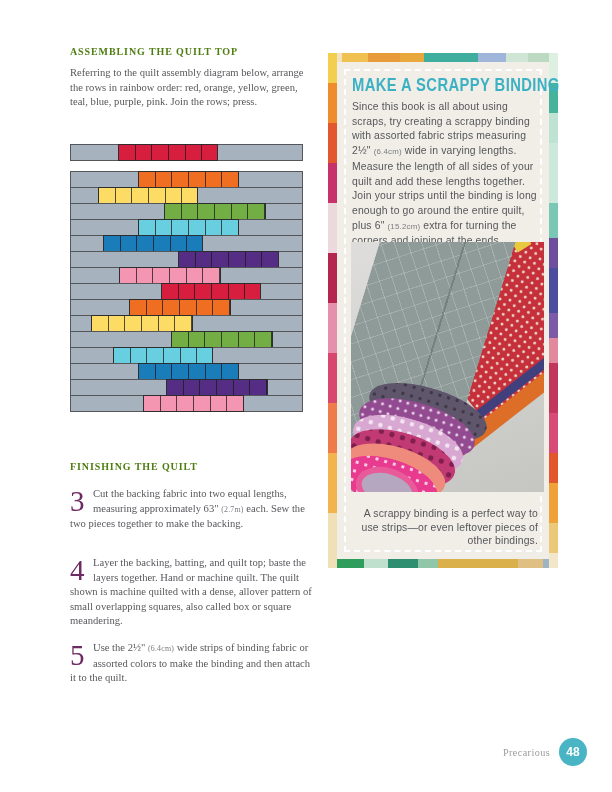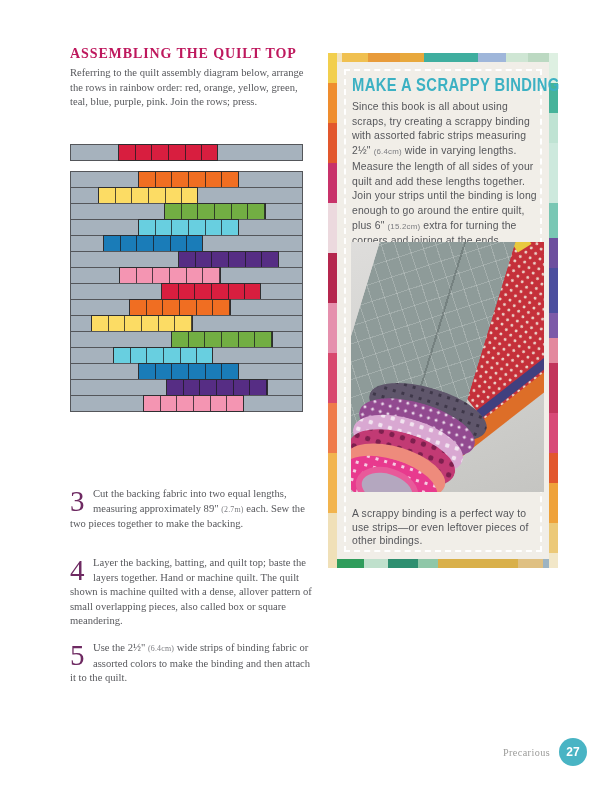--- a/index.html
+++ b/index.html
@@ -1,22 +1,22 @@
 <!DOCTYPE html>
 <html><head>
 <meta charset="utf-8">
 <style>
   * { margin:0; padding:0; box-sizing:border-box; }
   html,body { width:612px; height:792px; background:#ffffff; }
   body { font-family:"Liberation Serif", serif; }
   .page { position:relative; width:612px; height:792px; background:#fff; overflow:hidden; }
 
   
-  .h-serif { color:#be185d; font-family:"Liberation Serif", serif; font-weight:bold;
-             font-size:14px; letter-spacing:0.9px; }
+  .h-serif { color:#4d7c0f; font-family:"Liberation Serif", serif; font-weight:bold;
+             font-size:10px; letter-spacing:0.9px; }
   #h-assembling { position:absolute; left:70px; top:46px; }
   #h-finishing  { position:absolute; left:70px; top:461px; }
   #assembly-para { position:absolute; left:70px; top:66px; width:240px;
                    font-size:10.6px; line-height:14.6px; color:#57585c; }
 
   
   #quilt-diagram { position:absolute; left:70px; top:144px; width:233px; }
   .qrow { position:relative; height:17px; background:#a6b2bd;
           border:1px solid #54565a; margin-top:-1px; }
   .qrow.first { margin-bottom:11px; margin-top:0; }
@@ -59,21 +59,21 @@
       border:2px dashed #ffffff; pointer-events:none; }
   #sidebar-title { position:absolute; left:352px; top:75px; color:#3cb1c3;
       font-family:"Liberation Sans", sans-serif; font-weight:bold; font-size:18px;
       letter-spacing:0.5px; transform:scaleX(0.82); transform-origin:left center;
       white-space:nowrap; }
   #sidebar-intro { position:absolute; left:352px; top:100px; width:186px;
       font-family:"Liberation Sans", sans-serif; font-size:10.4px; line-height:14.7px;
       color:#55565a; letter-spacing:0.15px; }
   #sidebar-caption { position:absolute; left:352px; top:507px; width:186px;
       font-family:"Liberation Sans", sans-serif; font-size:10.4px; line-height:13.6px;
-      color:#55565a; letter-spacing:0.15px; }
+      color:#55565a; letter-spacing:0.15px;text-align:right; }
 
   
   #binding-photo { position:absolute; left:351px; top:242px; width:193px; height:250px;
       overflow:hidden; background:linear-gradient(160deg,#dedddb 0%,#cdcdca 70%,#c5c5c2 100%); }
   #photo-quilt-red { position:absolute; width:160px; height:125px; right:-45px; top:18px;
       transform:rotate(-38deg);
       background-color:#c5303a;
       background-image:radial-gradient(#ecd9cf 1px, transparent 1.6px);
       background-size:7px 7px; }
   #photo-quilt-blue-edge { position:absolute; width:180px; height:9px; right:-48px; top:150px;
@@ -167,29 +167,30 @@
       </div>
       <div class="qrow" style="background: rgb(166, 178, 189);">
         <div class="qseg" style="left: 95px; width: 102px; background-color: rgb(86, 45, 132);"></div>
       </div>
       <div class="qrow" style="background: rgb(166, 178, 189);">
         <div class="qseg" style="left: 72px; width: 101px; background-color: rgb(244, 149, 178);"></div>
       </div>
     </div>
 
 
+  <h2 class="h-serif" id="h-finishing">FINISHING THE QUILT</h2>
 
   <div class="step" id="step-3">
     <span class="step-num">3</span>
-    <span><span>Cut the backing fabric into two equal lengths, measuring approximately 89" </span><span class="small-measure">(2.7m)</span><span> each. Sew the two pieces together to make the backing.</span></span>
+    <span><span>Cut the backing fabric into two equal lengths, measuring approximately 63" </span><span class="small-measure">(2.7m)</span><span> each. Sew the two pieces together to make the backing.</span></span>
   </div>
 
   <div class="step" id="step-4">
     <span class="step-num">4</span>
-    <span><span>Layer the backing, batting, and quilt top; baste the layers together. Hand or machine quilt. The quilt shown is machine quilted with a dense, allover pattern of small overlapping pieces, also called box or square meandering.</span></span>
+    <span><span>Layer the backing, batting, and quilt top; baste the layers together. Hand or machine quilt. The quilt shown is machine quilted with a dense, allover pattern of small overlapping squares, also called box or square meandering.</span></span>
   </div>
 
   <div class="step" id="step-5">
     <span class="step-num">5</span>
     <span><span>Use the 2½" </span><span class="small-measure">(6.4cm)</span><span> wide strips of binding fabric or assorted colors to make the binding and then attach it to the quilt.</span></span>
   </div>
 
   <div id="sidebar-frame">
     <div class="frame-bar" id="frame-top"></div>
     <div class="frame-bar" id="frame-bottom"></div>
@@ -215,16 +216,16 @@
     <div class="ring" id="ring-magenta"></div>
     <div class="ring" id="ring-coral"></div>
     <div class="ring" id="ring-hotpink"></div>
     <div class="ring" id="ring-center"></div>
   </div>
 
   <div id="sidebar-caption">A scrappy binding is a perfect way to use strips—or even leftover pieces of other bindings.</div>
 
   <div id="footer">
     <span id="chapter-label">Precarious</span>
-    <span id="page-number-badge">27</span>
+    <span id="page-number-badge">48</span>
   </div>
 
 </div>
 
 </body></html>

